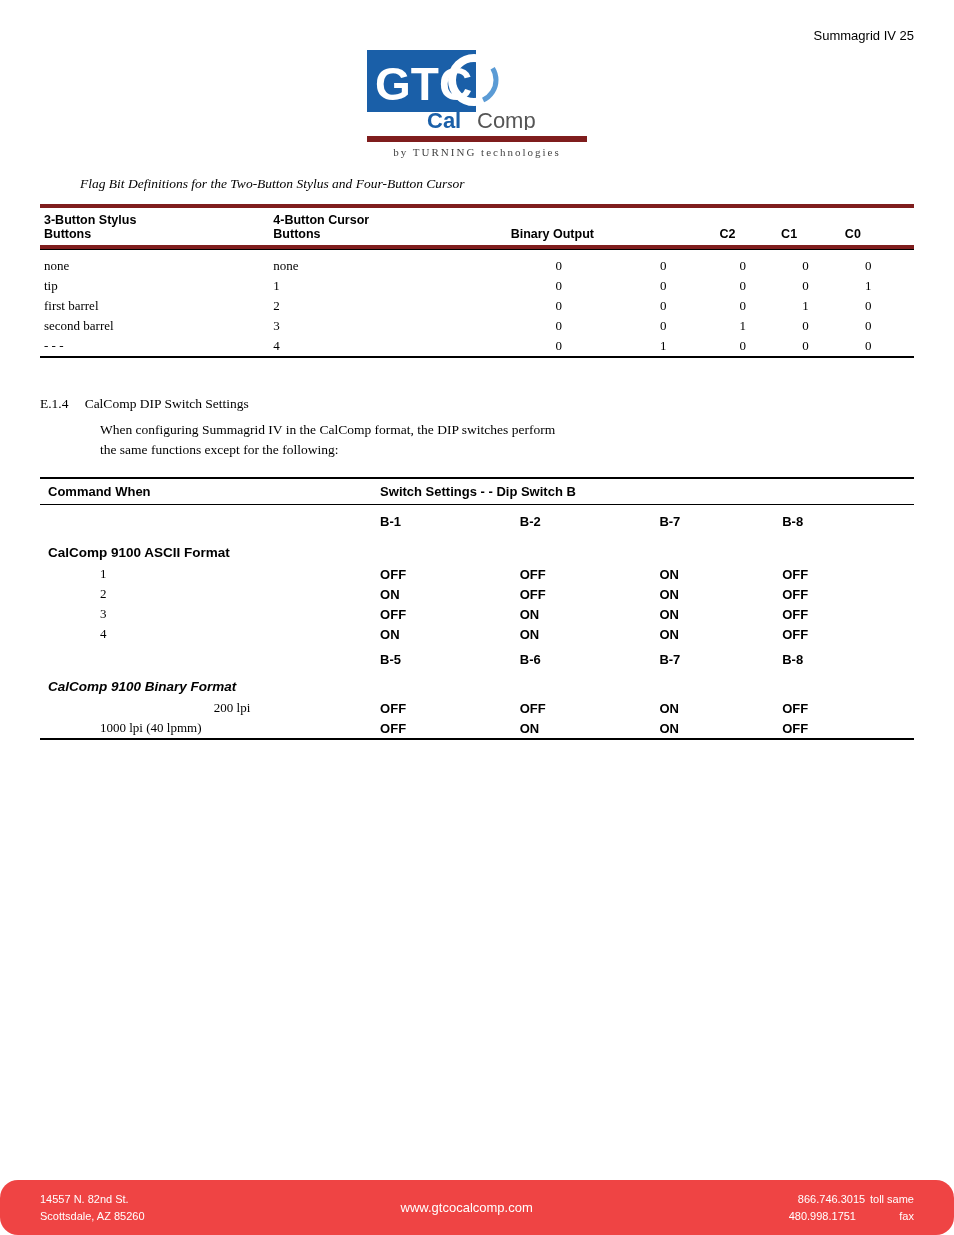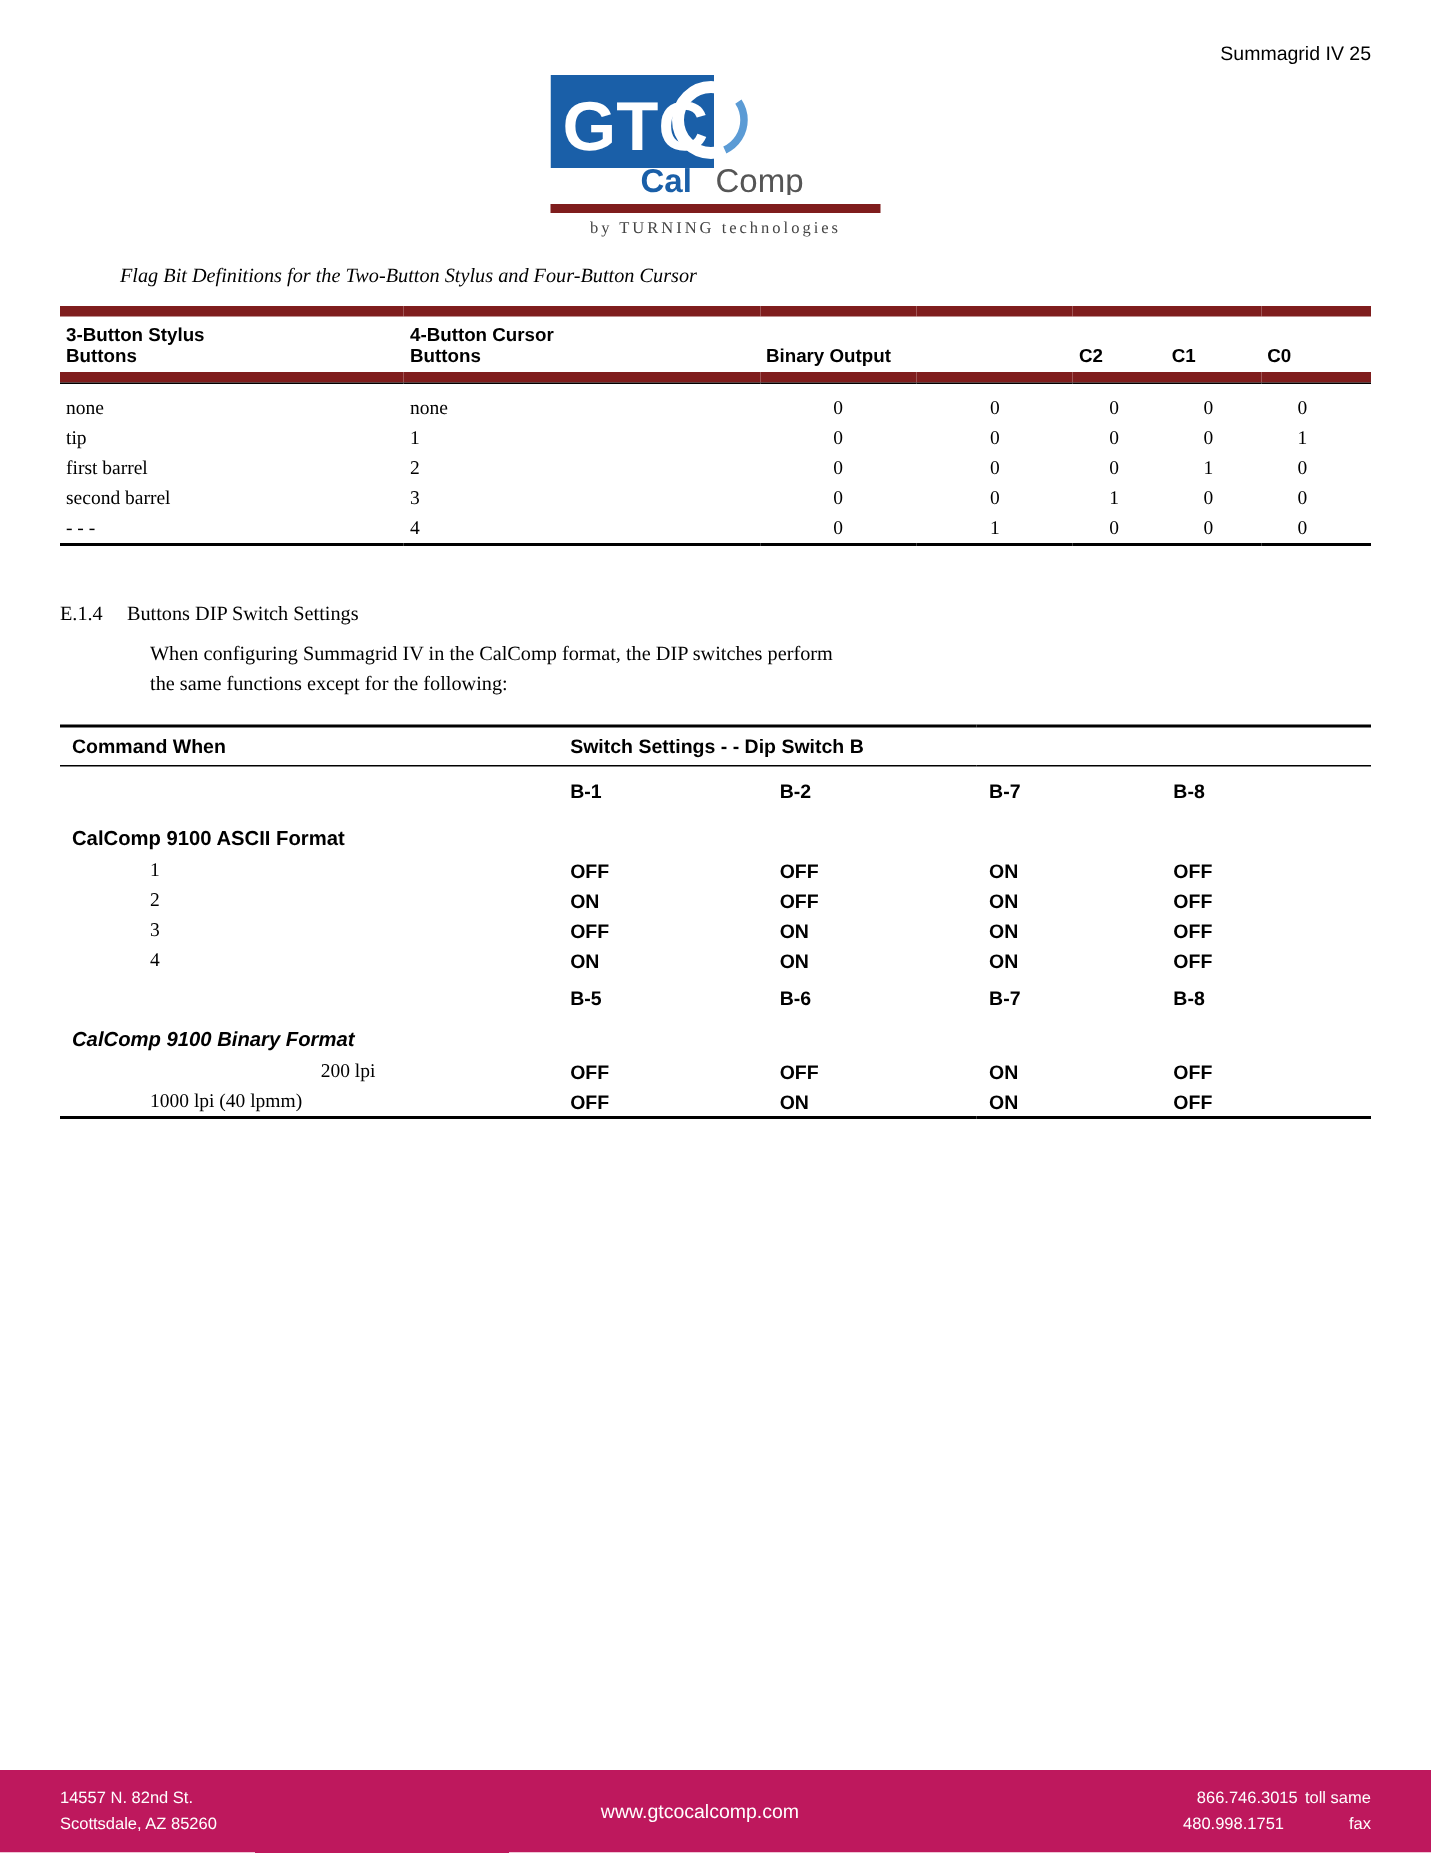--- a/index.html
+++ b/index.html
@@ -67,21 +67,21 @@
     }
 
     
     .flag-table {
       width: 100%;
       border-collapse: collapse;
       font-size: 13px;
       margin-bottom: 30px;
     }
     .flag-table thead tr {
-      border-top: 7px solid #7f1d1d;
+      border-top: 4px solid #7f1d1d;
       border-bottom: 1px solid #000;
     }
     .flag-table thead th {
       text-align: left;
       padding: 5px 4px 4px 4px;
       font-weight: bold;
       font-family: Arial, sans-serif;
       font-size: 12.5px;
       vertical-align: bottom;
     }
@@ -164,26 +164,27 @@
       font-weight: bold;
       font-family: Arial, sans-serif;
     }
 
     
     .page-footer {
       position: absolute;
       bottom: 0;
       left: 0;
       right: 0;
-      background: #be185d;
+      background: #ef4444;
       height: 55px;
       display: flex;
       align-items: center;
       justify-content: space-between;
       padding: 8px 40px;
+      border-radius: 18px;
     }
     .footer-left {
       color: #fff;
       font-size: 11px;
       font-family: Arial, sans-serif;
       line-height: 1.5;
     }
     .footer-center {
       color: #fff;
       font-size: 13px;
@@ -300,21 +301,21 @@
     </tbody>
     <tfoot>
       <tr>
         <td colspan="8" style="padding-top:4px;border-top:2px solid #000;"></td>
       </tr>
     </tfoot>
   </table>
 
   <div style="margin-top: 20px; margin-bottom: 8px;">
     <span class="section-heading">
-      <em><strong><span>E.1.4</span>&nbsp;&nbsp;&nbsp;<span>Buttons DIP Switch Settings</span></strong></em>
+      <em><strong><span>E.1.4</span>&nbsp;&nbsp;&nbsp;<span>CalComp DIP Switch Settings</span></strong></em>
     </span>
   </div>
   <div class="section-body">
     <span>When configuring Summagrid IV in the CalComp format, the DIP switches perform</span><br>
     <span>the same functions except for the following:</span>
   </div>
 
   <table class="switch-table">
     <thead>
       <tr class="header-row">

